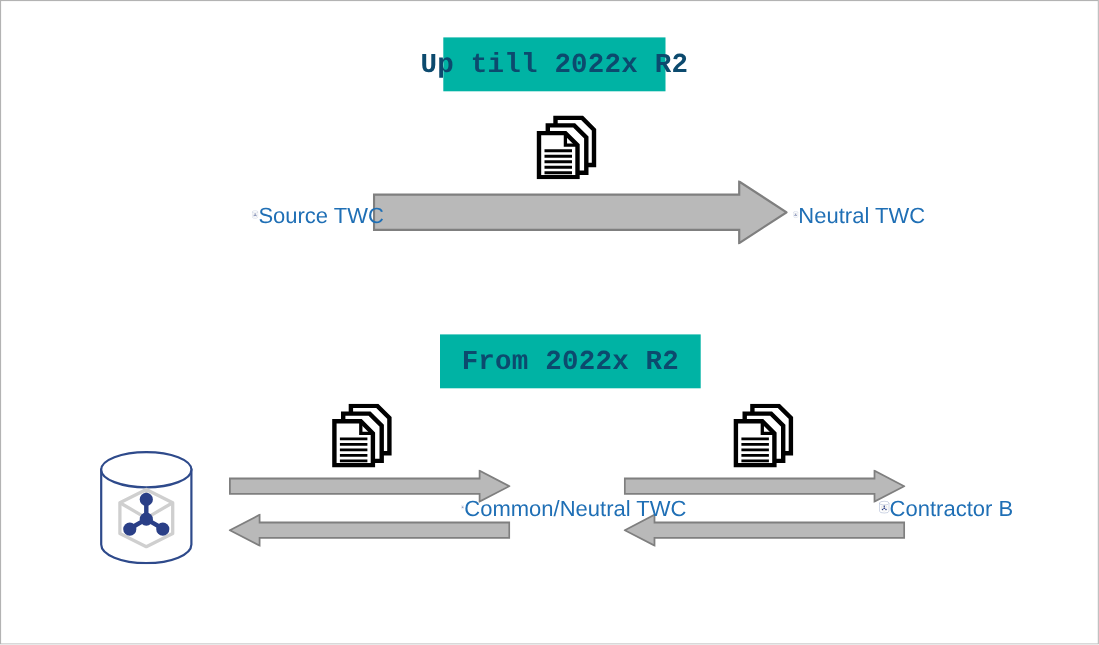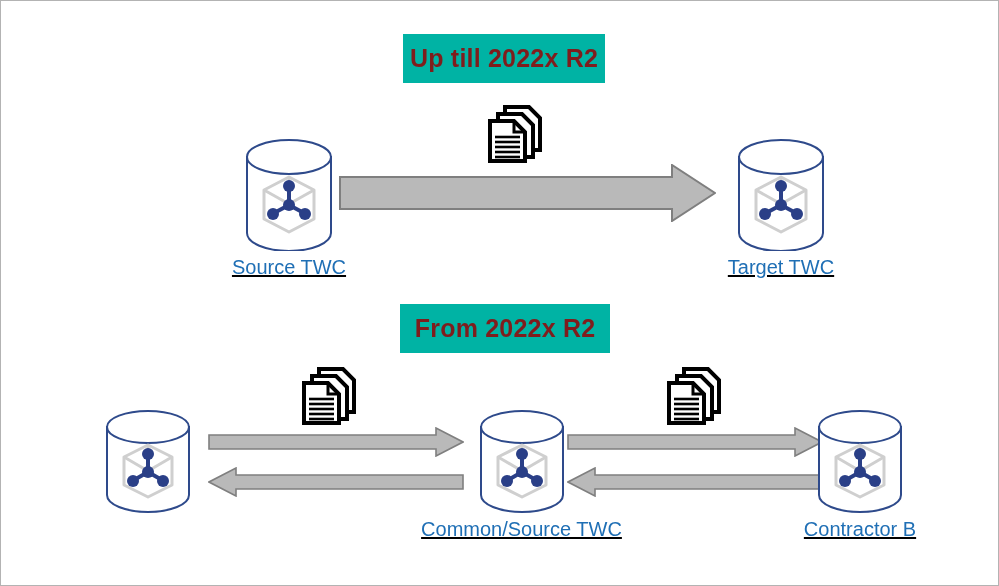--- a/index.html
+++ b/index.html
@@ -18,50 +18,50 @@
     background: #ffffff;
     border: 1px solid #b3b3b3;
     box-sizing: border-box;
     overflow: hidden;
   }
 
   
   .banner {
     position: absolute;
     background: #00b3a4;
-    color: #7f1d1d;
+    color: #0c4a6e;
     font-weight: bold;
     display: flex;
     align-items: center;
     justify-content: center;
     letter-spacing: 0.2px;
     white-space: nowrap;
+    font-family: Liberation Mono, monospace;
   }
   #banner-top {
     left: 402px;
     top: 33px;
     width: 202px;
     height: 49px;
     font-size: 25px;
   }
   #banner-bottom {
     left: 399px;
     top: 303px;
-    width: 210px;
+    width: 237px;
     height: 49px;
     font-size: 25px;
   }
 
   
   .db-node {
     position: absolute;
     display: flex;
-    flex-direction: column;
+    flex-direction: row;
     align-items: center;
-    text-decoration: underline;
   }
   .db-cyl { display: block; }
   .db-label {
     color: #1f6fb5;
     font-size: 20px;
     white-space: nowrap;
     margin-top: 5px;
     text-align: center;
   }
 
@@ -165,21 +165,21 @@
         <line x1="47" y1="66" x2="32" y2="74"></line>
         <line x1="47" y1="66" x2="62" y2="74"></line>
       </g>
       <g fill="#2a3f87">
         <circle cx="47" cy="66" r="6"></circle>
         <circle cx="47" cy="47" r="6"></circle>
         <circle cx="31" cy="75" r="6"></circle>
         <circle cx="63" cy="75" r="6"></circle>
       </g>
     </svg>
-    <div class="db-label">Target TWC</div>
+    <div class="db-label">Neutral TWC</div>
   </div>
 
   <div id="banner-bottom" class="banner">From 2022x R2</div>
 
   <div id="docs-left" class="docs">
     <svg width="56" height="58" viewBox="0 0 56 58" aria-hidden="true">
       <path d="M18 2 H42 L53 13 V45 H18 Z" fill="#ffffff" stroke="#000000" stroke-width="4"></path>
       <path d="M11 9 H35 L46 20 V52 H11 Z" fill="#ffffff" stroke="#000000" stroke-width="4"></path>
       <path d="M3 16 H27 L38 27 V56 H3 Z" fill="#ffffff" stroke="#000000" stroke-width="4"></path>
       <path d="M27 16 V27 H38" fill="none" stroke="#000000" stroke-width="3"></path>
@@ -272,21 +272,21 @@
         <line x1="46" y1="63" x2="32" y2="71"></line>
         <line x1="46" y1="63" x2="60" y2="71"></line>
       </g>
       <g fill="#2a3f87">
         <circle cx="46" cy="63" r="6"></circle>
         <circle cx="46" cy="45" r="6"></circle>
         <circle cx="31" cy="72" r="6"></circle>
         <circle cx="61" cy="72" r="6"></circle>
       </g>
     </svg>
-    <div class="db-label">Common/Source TWC</div>
+    <div class="db-label">Common/Neutral TWC</div>
   </div>
 
   <div id="node-contractor-b" class="db-node">
     <svg class="db-cyl" width="92" height="104" viewBox="0 0 92 104" aria-hidden="true">
       <path d="M5 18 V86 A41 17 0 0 0 87 86 V18 Z" fill="#ffffff" stroke="#2e4a8b" stroke-width="2"></path>
       <ellipse cx="46" cy="18" rx="41" ry="16" fill="#ffffff" stroke="#2e4a8b" stroke-width="2"></ellipse>
       <g fill="none" stroke="#cfcfcf" stroke-width="3" stroke-linejoin="round">
         <polygon points="46,36 70,48 70,76 46,88 22,76 22,48"></polygon>
         <line x1="46" y1="36" x2="46" y2="62"></line>
         <line x1="22" y1="48" x2="46" y2="62"></line>

